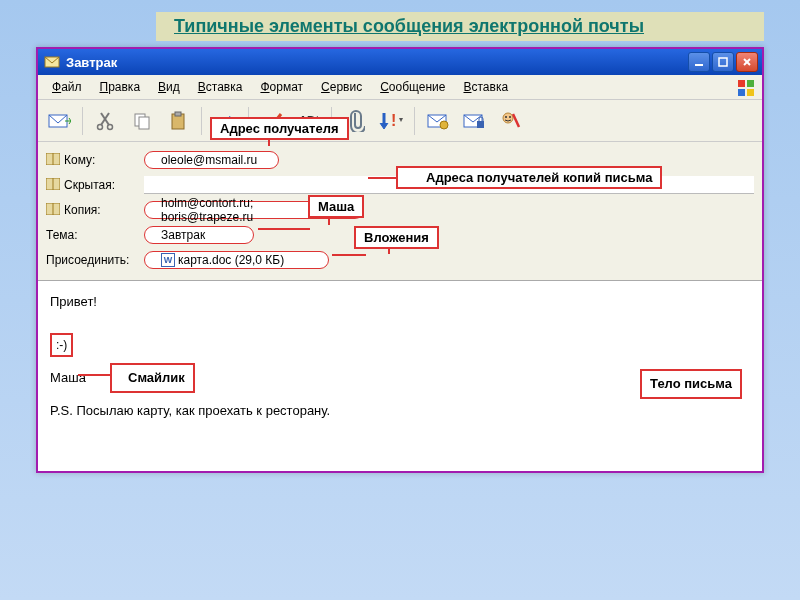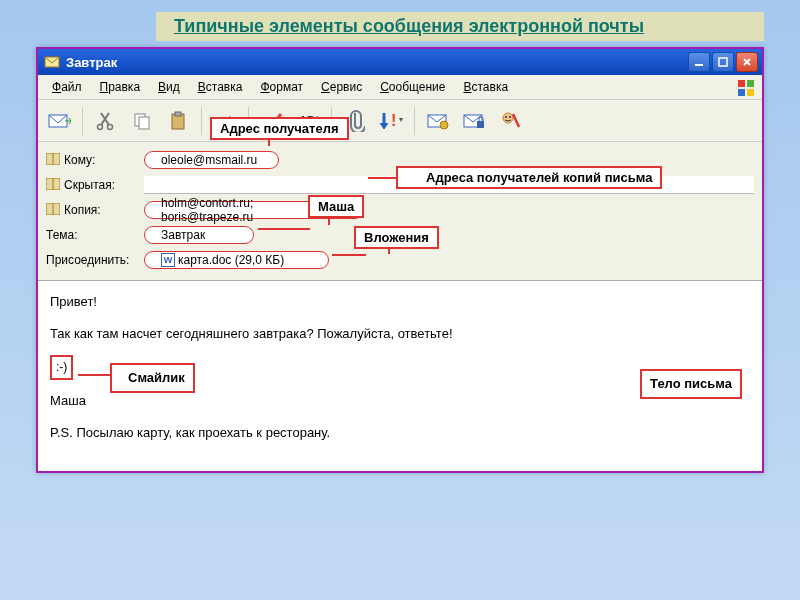--- a/index.html
+++ b/index.html
@@ -312,21 +312,20 @@
       <div class="connector v" style="left:290px; top:73px; height:10px;"></div>
 
       <div class="callout" style="left:316px; top:84px;">Вложения</div>
       <div class="connector" style="left:294px; top:112px; width:34px;"></div>
       <div class="connector v" style="left:350px; top:104px; height:8px;"></div>
     </div>
 
     <div class="msg-body">
       <div>Привет!</div>
       <div style="height:10px"></div>
-      <div>Так как там насчет сегодняшнего завтрака? Пожалуйста, ответьте!</div>
       <div style="height:10px"></div>
       <div>
         <span class="smiley-box">:-)</span>
       </div>
       <div style="height:10px"></div>
       <div>Маша</div>
       <div style="height:10px"></div>
       <div>P.S. Посылаю карту, как проехать к ресторану.</div>
 
       <div class="callout" style="left:72px; top:82px;padding-left:16px;">Смайлик</div>

